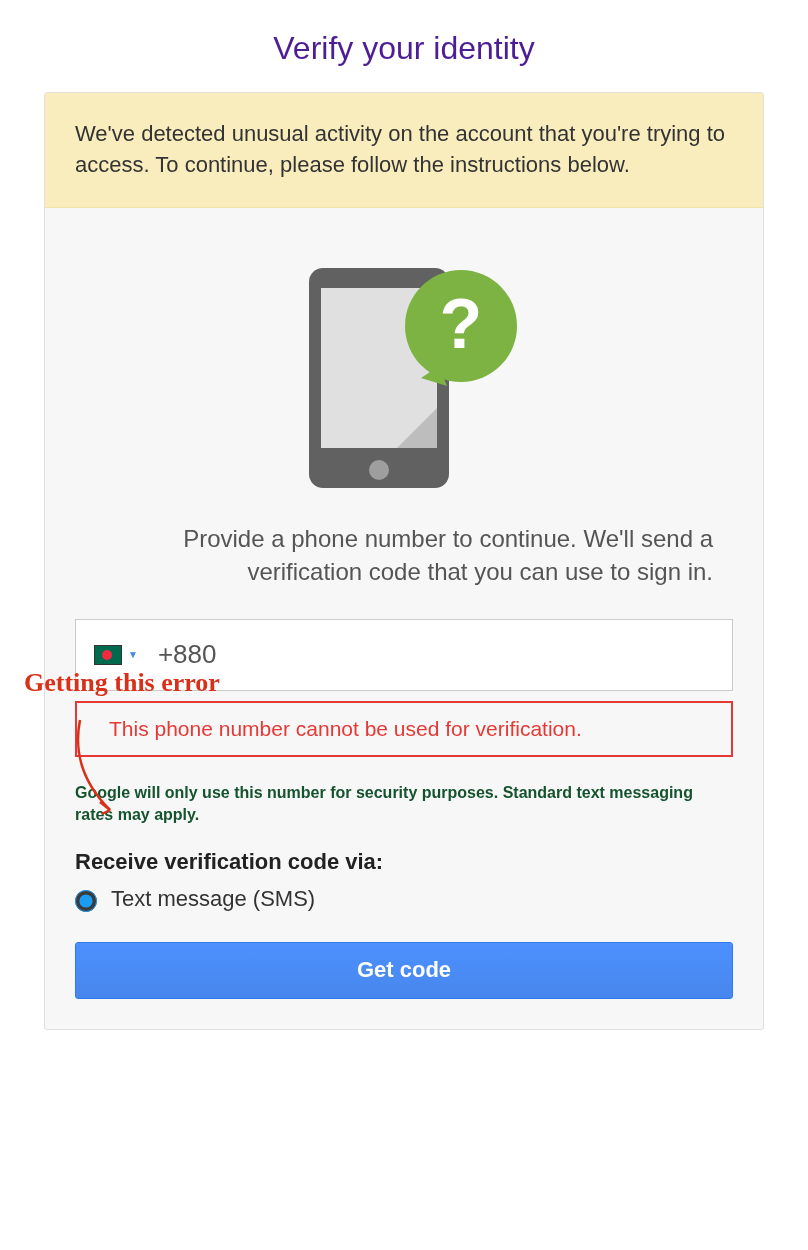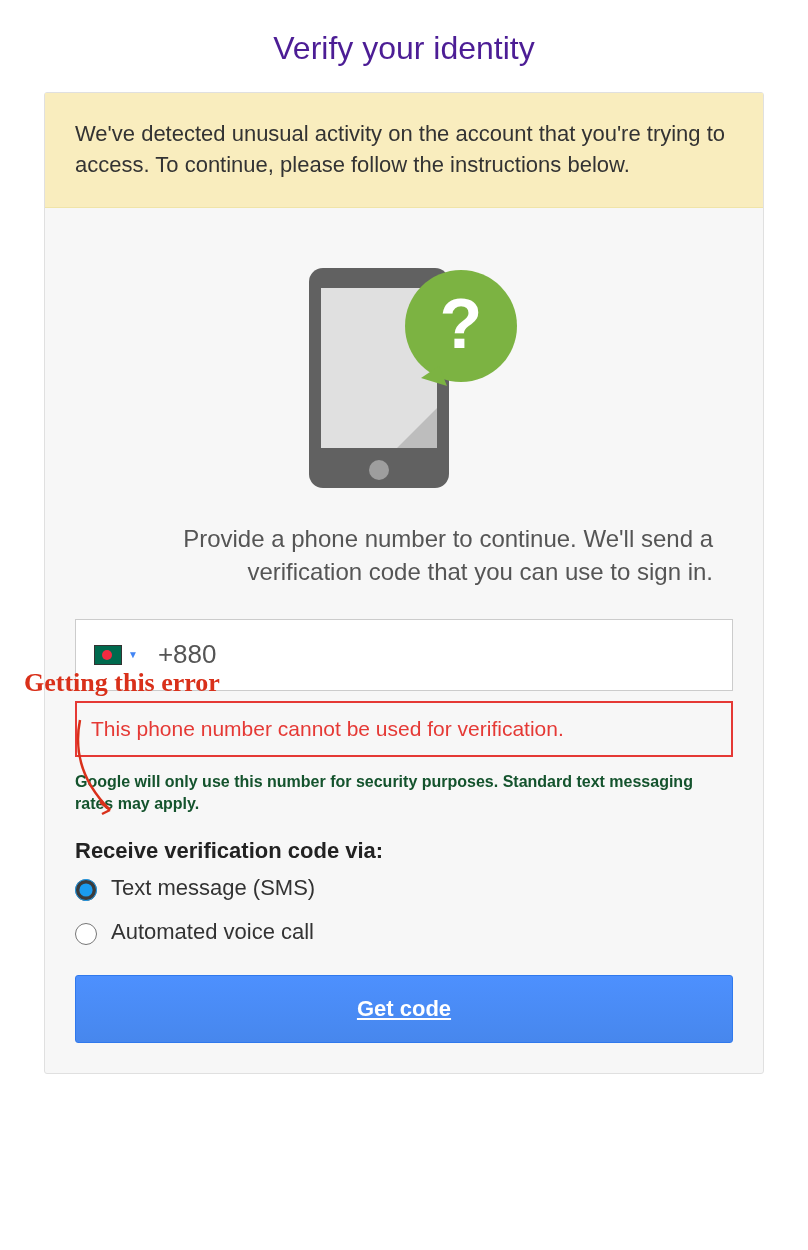--- a/index.html
+++ b/index.html
@@ -89,22 +89,22 @@
 .phone-input {
   border: none;
   font-size: 26px;
   color: #555;
   outline: none;
   flex: 1;
   background: transparent;
 }
 .error-box {
   border: 2px solid #e53935;
-  padding: 14px 14px;
-  margin-bottom: 14px;
+  padding: 14px 32px;
+  margin-bottom: 25px;
 }
 .error-text {
   color: #e53935;
   font-size: 21px;
 }
 .disclaimer {
   color: #14532d;
   font-size: 16px;
   line-height: 1.4;
   margin-bottom: 22px;
@@ -126,30 +126,29 @@
   height: 22px;
   margin-right: 14px;
   accent-color: #1a9cf0;
 }
 .radio-row label {
   font-size: 22px;
   color: #333;
 }
 .get-code-btn {
   width: 100%;
-  height: 68px;
+  height: 57px;
   background: linear-gradient(#4d90fe, #4787ed);
   border: 1px solid #3079ed;
   border-radius: 3px;
   color: #fff;
   font-size: 22px;
   font-weight: bold;
   cursor: pointer;
   margin-top: 12px;
-  text-decoration: underline;
 }
 .annotation {
   position: absolute;
   left: 24px;
   top: 668px;
   color: #d9301a;
   font-family: Georgia, serif;
   font-weight: bold;
   font-size: 26px;
 }
@@ -200,24 +199,20 @@
 
     <div class="disclaimer">Google will only use this number for security purposes. Standard text messaging rates may apply.</div>
 
     <div class="receive-label">Receive verification code via:</div>
 
     <div class="radio-row">
       <input type="radio" name="method" checked="" style="">
       <label>Text message (SMS)</label>
     </div>
 
-    <div class="radio-row">
-      <input type="radio" name="method" style="">
-      <label>Automated voice call</label>
-    </div>
 
     <button class="get-code-btn">Get code</button>
 
   </div>
 </div>
 
 <div class="annotation">Getting this error</div>
 <div class="annotation-arrow">
   <svg width="80" height="120" viewBox="0 0 80 120">
     <path d="M20 10 Q 10 60 50 100" stroke="#d9301a" stroke-width="2.5" fill="none"></path>

